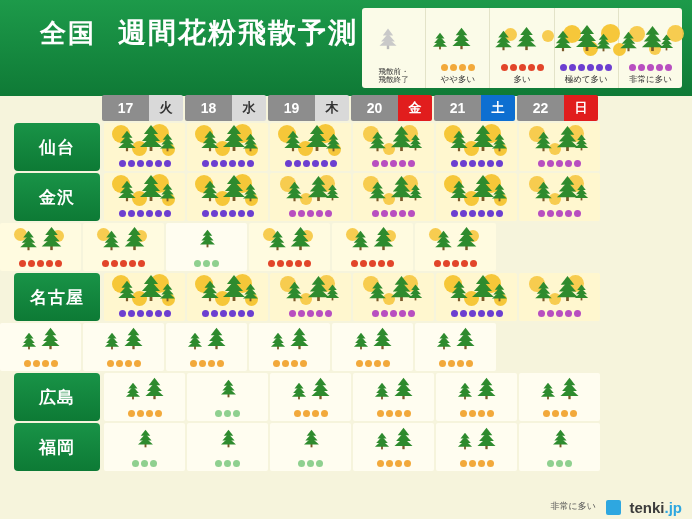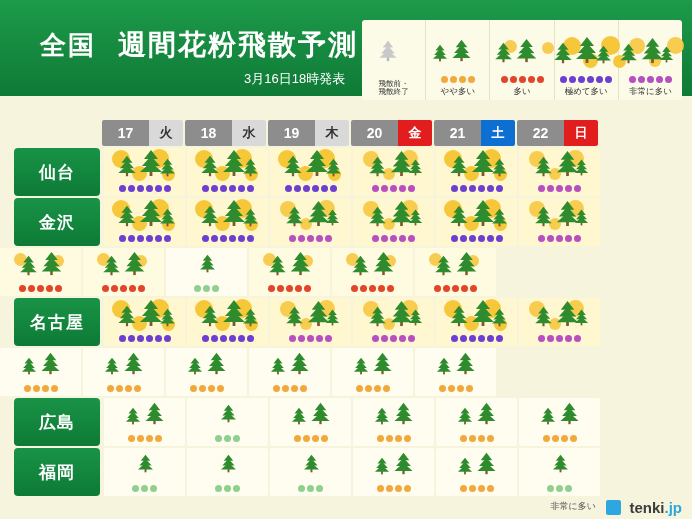--- a/index.html
+++ b/index.html
@@ -9,21 +9,21 @@
     font-family:"Liberation Sans", sans-serif;
     overflow:hidden;
     position:relative;
   }
   
   .header{
     position:absolute;left:0;top:0;width:692px;height:96px;
     background:linear-gradient(#1d9a4a,#0f7a36);
     box-sizing:border-box;
   }
-  .header-inner{position:relative;width:100%;height:100%;margin-top:12px;}
+  .header-inner{position:relative;width:100%;height:100%;}
   .title-region{
     position:absolute;left:40px;top:16px;
     color:#ffffff;font-size:26px;font-weight:bold;letter-spacing:2px;
   }
   .title-main{
     position:absolute;left:118px;top:14px;
     color:#ffffff;font-size:28px;font-weight:bold;letter-spacing:2px;
   }
   .title-sub{
     position:absolute;left:244px;top:58px;
@@ -44,21 +44,21 @@
     position:relative;
   }
   .legend-item:last-child{border-right:none;}
   .legend-art{height:52px;width:100%;position:relative;}
   .legend-label{
     font-size:8.5px;color:#333;line-height:1.15;text-align:center;
   }
   .legend-label.small{font-size:7.6px;}
   
   .table-wrap{
-    position:absolute;left:0;top:112px;width:692px;height:400px;
+    position:absolute;left:0;top:87px;width:692px;height:400px;
   }
   .daycols{
     position:absolute;left:102px;top:8px;width:580px;height:26px;
     display:flex;
   }
   .daycell{
     width:81px;margin-right:2px;height:26px;
     display:flex;border-radius:2px;overflow:hidden;
   }
   .daynum{
@@ -115,21 +115,20 @@
   .brand-text{font-size:15px;color:#3c3c3c;font-weight:bold;}
   .brand-text .jp{color:#2ea7e0;}
 </style>
 </head>
 <body>
 
 <div class="header">
   <div class="header-inner">
     <div class="title-region">全国</div>
     <div class="title-main">週間花粉飛散予測</div>
-    <div class="title-sub">3月16日18時発表</div>
     <div class="legend" id="legend">
         <div class="legend-item">
           <div class="legend-art">
             <div class="art">
               <div class="tree" style="left:14px;top:10px"><svg width="24" height="24" viewBox="0 0 24 28">
                   <rect x="10.6" y="21" width="2.8" height="6" fill="#b9b9b9"></rect>
                   <polygon points="12,3 18,11 6,11" fill="#c9c9c9"></polygon>
                   <polygon points="12,9 20,18 4,18" fill="#c9c9c9"></polygon>
                   <polygon points="12,14 22,23 2,23" fill="#c9c9c9"></polygon>
                 </svg></div>

